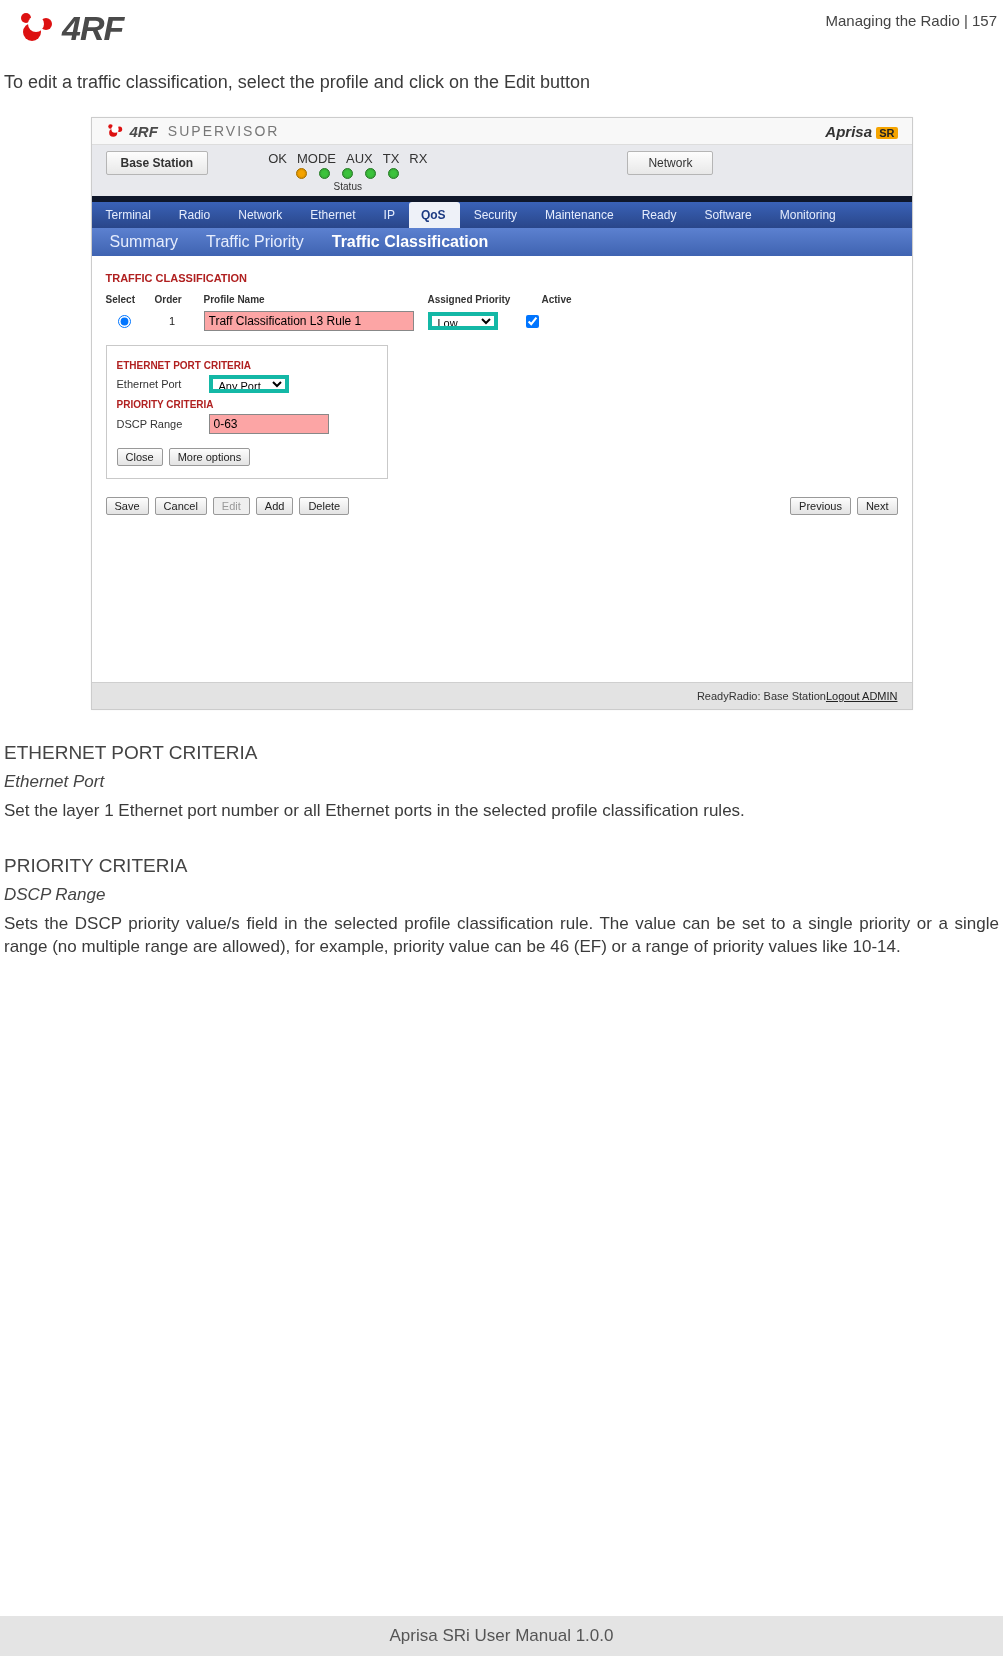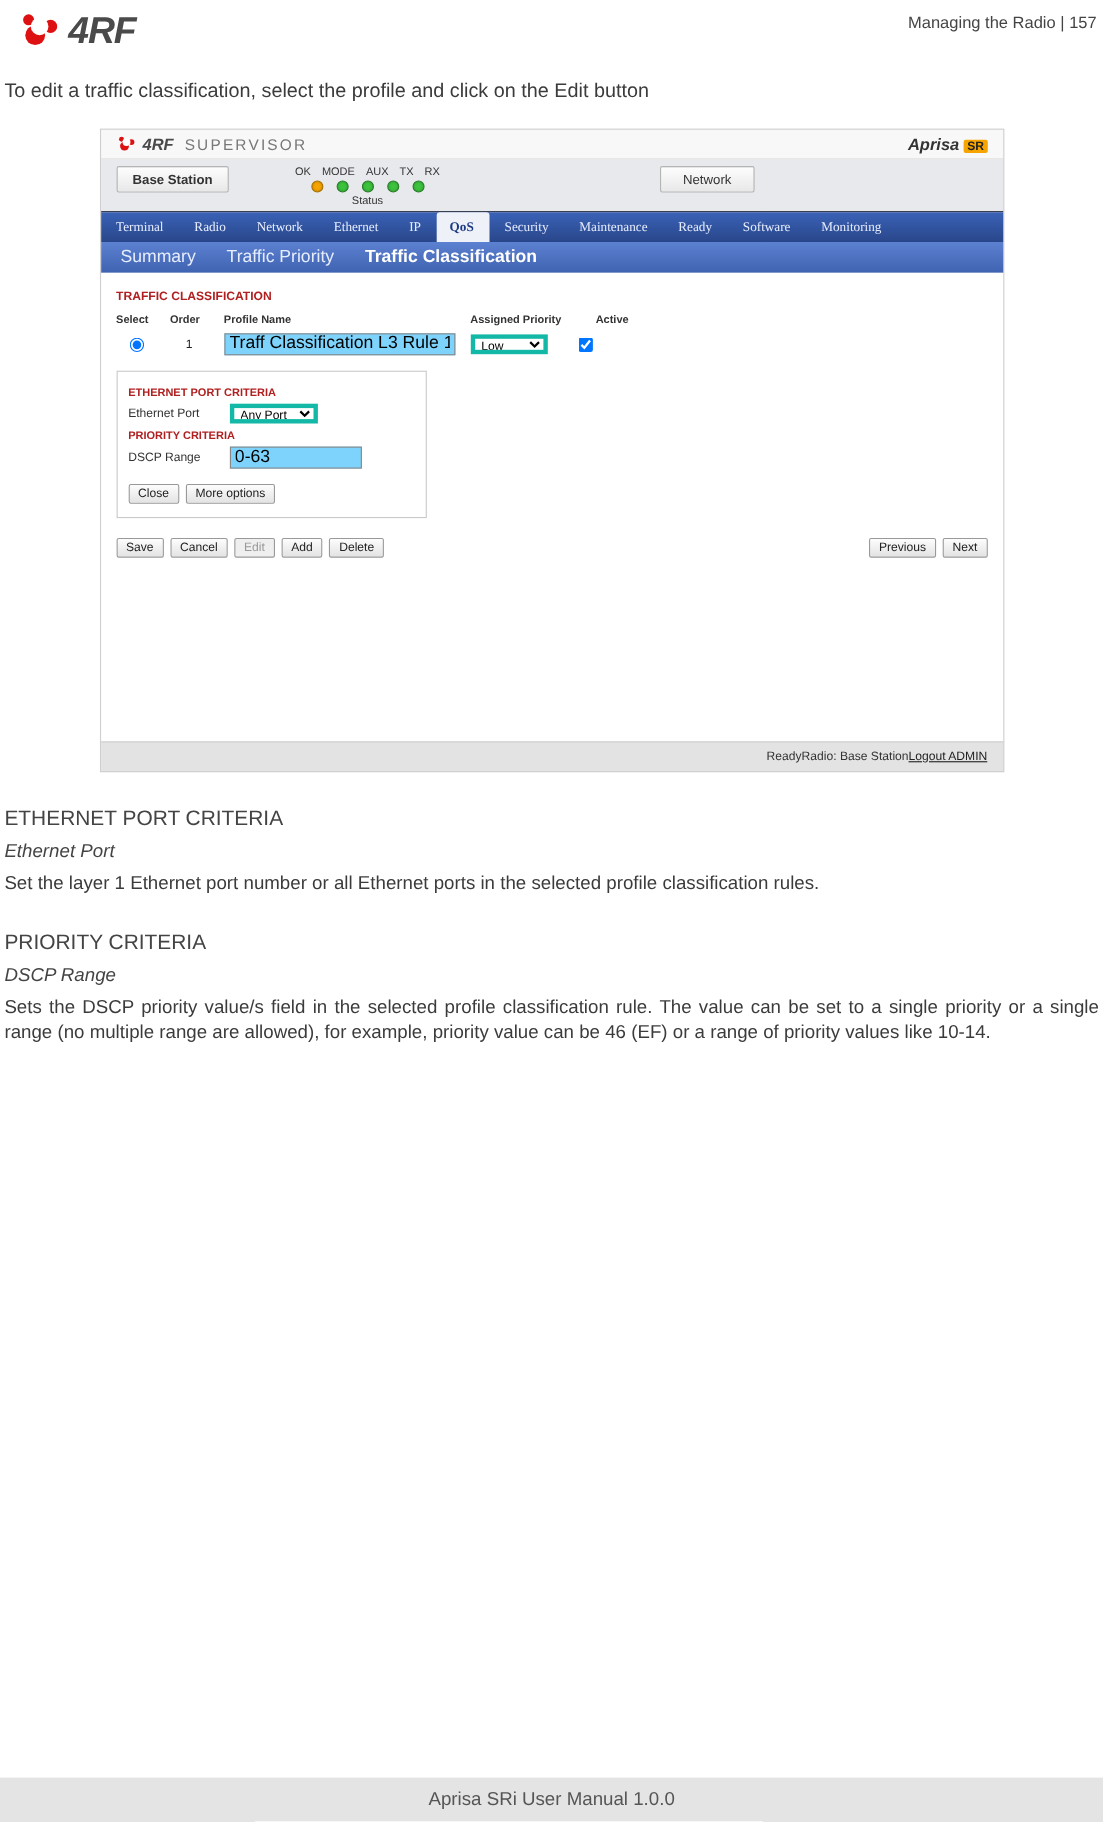--- a/index.html
+++ b/index.html
@@ -94,54 +94,54 @@
     padding: 0 3px;
     border-radius: 2px;
     font-size: 11px;
   }
   .status-row {
     display: flex;
     align-items: flex-start;
     gap: 60px;
     padding: 6px 14px 4px 14px;
     background: #e8e9ed;
-    border-bottom: 1px solid #0f172a;
+    border-bottom: 6px solid #0f172a;
     font-family: Arial, sans-serif;
     font-size: 11px;
     color: #333;
   }
   .base-btn {
     background: linear-gradient(#fdfdfd,#e8e8e8);
     border: 1px solid #b5b5b5;
     border-radius: 2px;
     padding: 4px 14px;
     font-size: 12px;
     font-weight: 700;
     color: #333;
   }
   .status-lights { display:flex; flex-direction:column; align-items:center; }
-  .light-labels { display:flex; gap:10px; font-size:10px; color:#333;}
+  .light-labels { display:flex; gap:10px; font-size:13px; color:#333;}
   .light-dots { display:flex; gap:12px; margin:2px 0;}
   .dot { width:9px; height:9px; border-radius:50%; border:1px solid #575; box-shadow:inset 0 0 2px rgba(0,0,0,0.3);}
   .dot.orange{ background:#f5a400; border-color:#a67000;}
   .dot.green{ background:#3cc23c; border-color:#2a7a2a;}
   .status-label { font-size:10px; color:#333; }
   .network-btn {
     margin-left: 140px;
     background: linear-gradient(#fdfdfd,#e8e8e8);
     border: 1px solid #b5b5b5;
     border-radius: 2px;
     padding: 4px 20px;
     font-size: 12px;
     color: #333;
   }
   .nav-main {
     display: flex;
     background: linear-gradient(#3a62b7,#29468a);
-    font-family: Liberation Serif, serif;
+    font-family: Liberation Sans, sans-serif;
     font-size: 12px;
   }
   .nav-main .tab {
     padding: 6px 14px;
     color: #e6edfd;
     cursor: pointer;
   }
   .nav-main .tab.active {
     background: #eef1f8;
     color: #1c3a82;
@@ -172,21 +172,21 @@
     font-family: Arial, sans-serif;
     font-size: 11px;
     min-height: 350px;
   }
   .section-title { color:#b02020; font-weight:700; font-size:11px; }
   .row-headers {
     display:flex; gap:14px; margin-top:10px; font-weight:700; font-size:10px; color:#333;
   }
   .row-data { display:flex; align-items:center; gap:14px; margin-top:6px; }
   .inp {
-    border:1px solid #888; padding:1px 4px; font-size:16px; background:#7dd3fc; height:16px;
+    border:1px solid #888; padding:1px 4px; font-size:12px; background:#fca5a5; height:16px;
   }
   .sel {
     border:4px solid #14b8a6; padding:0 2px; font-size:11px; background:#fff; height:18px;
   }
   .panel-box {
     border:1px solid #c9c9c9; margin-top:14px; padding:8px 10px 12px 10px; width:260px;
   }
   .crit-label{ font-size:11px; color:#333; }
   .crit-title{ color:#b02020; font-weight:700; font-size:10px; margin:6px 0 4px 0;}
   .crit-row{ display:flex; align-items:center; gap:12px; margin:4px 0;}

